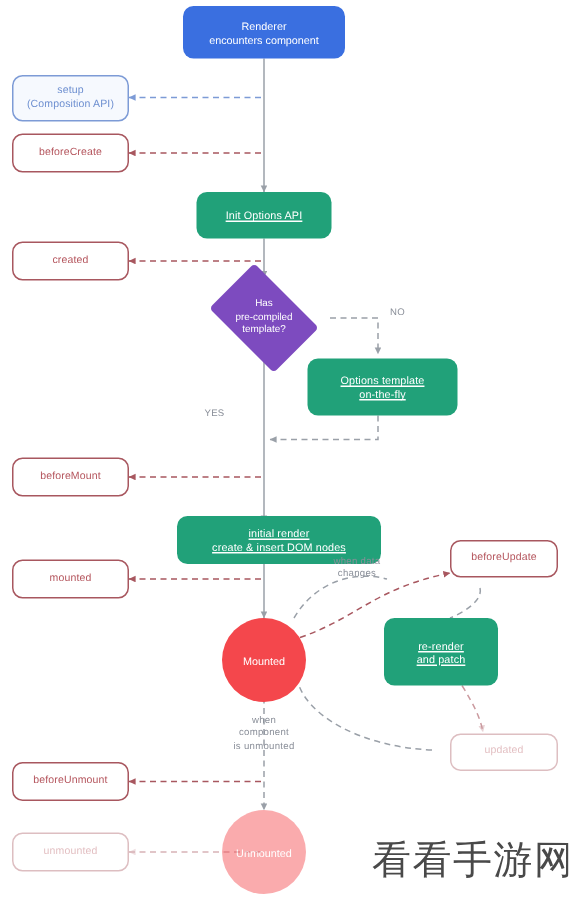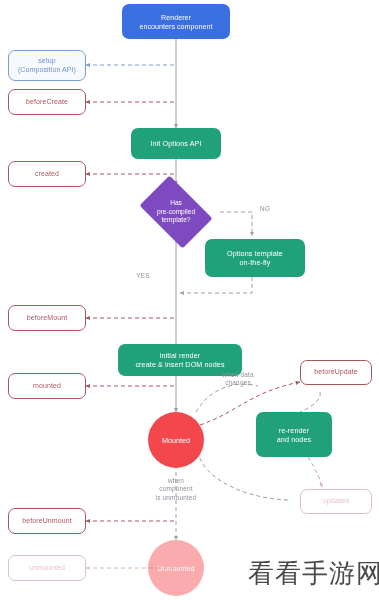--- a/index.html
+++ b/index.html
@@ -35,20 +35,21 @@
     line-height: 1.25;
     white-space: pre-line;
   }
   
   .proc {
     background: #21a179;
     color: #ffffff;
     border-radius: 7px;
     font-size: 7.2px;
     letter-spacing: .1px;
+    text-decoration: underline;
   }
   
   .start {
     background: #3a6fe0;
     color: #ffffff;
     border-radius: 7px;
     font-size: 7.2px;
   }
   
   .decision-wrap {
@@ -195,25 +196,25 @@
   <div class="decision-wrap" style="left:133px; top:182px; width:86px; height:60px;">
     <div class="diamond"></div>
     <div class="diamond-label">Has
 pre-compiled
 template?</div>
   </div>
 
   <div class="node proc" style="left:205px; top:239px; width:100px; height:38px;">Options template
 on-the-fly</div>
 
-  <div class="node proc" style="left:118px; top:344px; width:124px; height:32px;">initial render
+  <div class="node proc" style="left:118px; top:344px; width:136px; height:32px;">initial render
 create &amp; insert DOM nodes</div>
 
   <div class="node proc" style="left:256px; top:412px; width:76px; height:45px;">re-render
-and nodes</div>
+and patch</div>
 
   <div class="node state" style="left:148px; top:412px; width:56px; height:56px;">Mounted</div>
 
   <div class="node state faded" style="left:148px; top:540px; width:56px; height:56px;">Unmounted</div>
 
   <div class="node hook blue" style="left:8px; top:50px; width:78px; height:31px;">setup
 (Composition API)</div>
 
   <div class="node hook" style="left:8px; top:89px; width:78px; height:26px;">beforeCreate</div>
 

